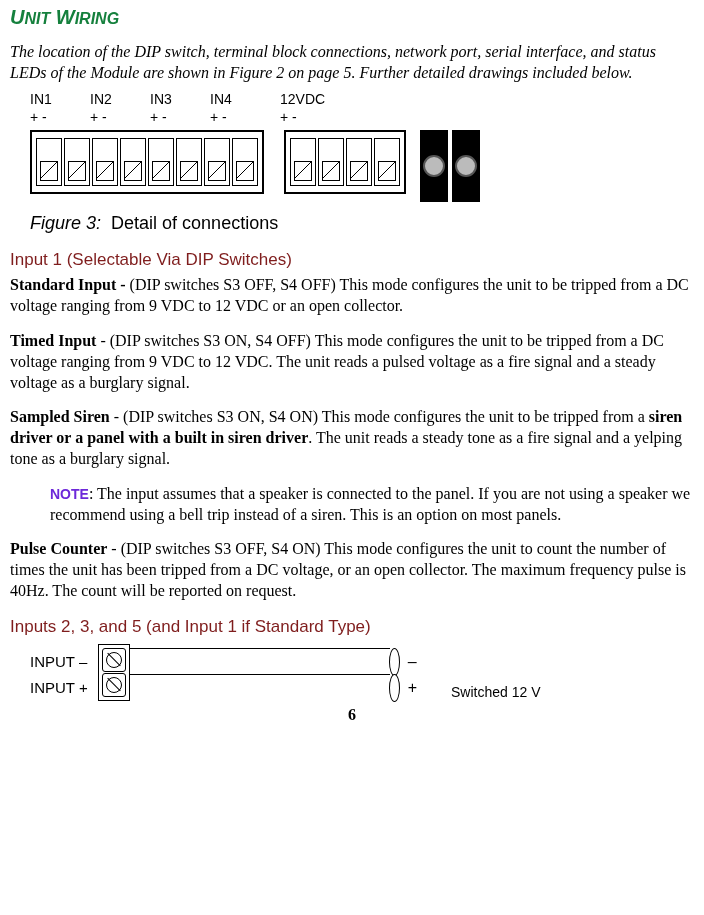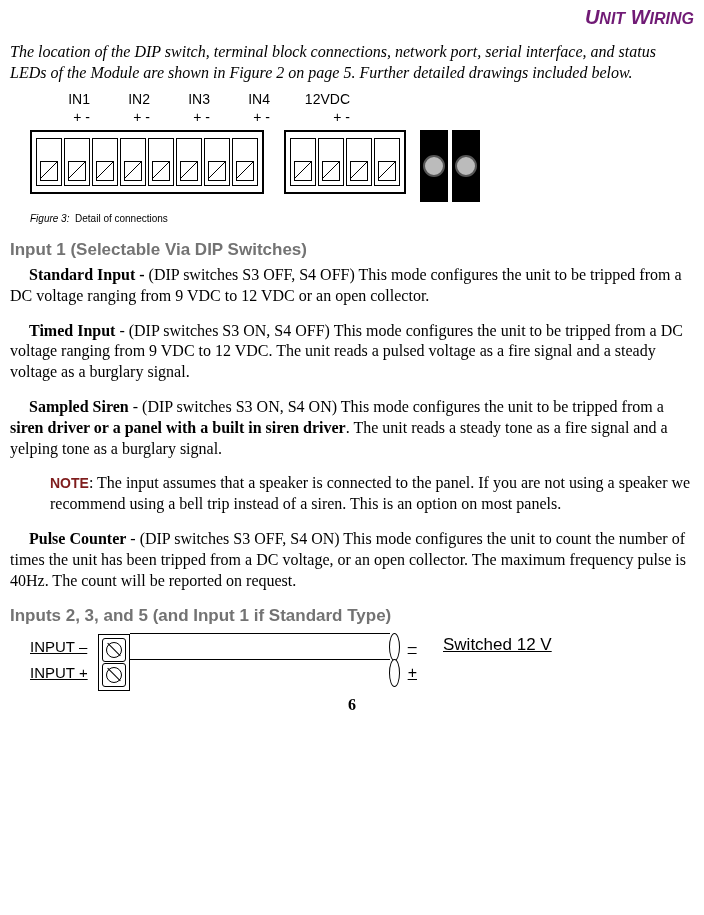--- a/index.html
+++ b/index.html
@@ -8,39 +8,38 @@
     color: #000;
     margin: 0;
     padding: 0 10px;
     width: 684px;
     line-height: 1.3;
   }
   .main-title {
     font-family: Verdana, Arial, sans-serif;
     font-weight: bold;
     font-style: italic;
-    color: #701a75;
+    color: #15803d;
     font-size: 20px;
     margin: 4px 0 12px 0;
     font-variant: small-caps;
-    text-align: right;
   }
   .intro {
     margin: 8px 0 6px 0;
     font-style: italic;
   }
   .figure-block {
     margin: 6px 0 4px 20px;
   }
   .fig-labels {
     font-family: Arial, sans-serif;
     font-size: 14px;
     display: flex;
   }
-  .lbl-col { text-align: right; }
+  .lbl-col { text-align: left; }
   .terminal-row { display: flex; align-items: flex-start; }
   .term-box {
     border: 2px solid #000;
     padding: 6px 4px;
     display: flex;
     gap: 2px;
   }
   .term {
     width: 24px; height: 46px;
     border: 1px solid #000;
@@ -63,56 +62,56 @@
     display:flex;gap:4px;margin-left:14px;
   }
   .power-term{
     width:28px;height:72px;background:#000;display:flex;align-items:center;justify-content:center;
   }
   .power-term .circ{
     width:18px;height:18px;border-radius:50%;background:#bbb;border:2px solid #555;
   }
   .fig-caption{
     font-family: Verdana, Arial, sans-serif;
-    font-size: 10px;
+    font-size: 18px;
     margin: 10px 0 6px 0;
   }
   .sub-heading{
     font-family: Verdana, Arial, sans-serif;
-    font-weight: bold;
-    color: #737373;
+    font-weight: normal;
+    color: #7f1d1d;
     font-size: 17px;
     margin: 14px 0 4px 0;
   }
   .mode-block { margin: 0 0 14px 0; }
-  .mode-title { font-weight: bold; margin-left: 19px; }
+  .mode-title { font-weight: bold; }
   .note-block{
     margin: 0 0 14px 40px;
   }
   .note-label{
     font-family: Verdana, Arial, sans-serif;
-    color: #7f1d1d;
+    color: #6d28d9;
     font-weight: bold;
     font-size: 14px;
   }
   .wiring-diagram{
-    display:flex;align-items:flex-start;margin:6px 0 0 20px;font-family:Arial,sans-serif;font-size:15px;text-decoration:underline;
+    display:flex;align-items:flex-end;margin:6px 0 0 20px;font-family:Arial,sans-serif;font-size:15px;
   }
   .wiring-labels{margin-right:10px;}
   .wiring-labels div{height:26px;line-height:26px;}
   .screw-box{border:1px solid #000;padding:2px;}
   .screw{width:22px;height:22px;border:1px solid #000;border-radius:3px;margin:1px;display:flex;align-items:center;justify-content:center;}
   .screw .inner{width:14px;height:14px;border:1.5px solid #000;border-radius:50%;position:relative;}
   .screw .inner::after{content:"";position:absolute;top:6px;left:-2px;right:-2px;transform:rotate(45deg);border-top:1.5px solid #000;}
   .wire-lines{margin-left:0;}
   .wire-lines div{height:26px;line-height:26px;display:flex;align-items:center;}
   .wire{border-top:1.5px solid #000;width:260px;}
   .wire-end{width:9px;height:9px;border:1.5px solid #000;border-radius:50%;background:#fff;margin-left:-1px;}
   .wire-sign{margin-left:8px;font-size:16px;}
-  .sw12{margin-left:26px;font-size:17px;}
+  .sw12{margin-left:34px;font-size:14px;}
   .page-num{text-align:center;font-weight:bold;font-size:16px;margin-top:4px;}
 </style>
 </head>
 <body>
 
 <div class="main-title">
   U<span style="font-size:16px">NIT</span> W<span style="font-size:16px">IRING</span>
 </div>
 
 <p class="intro">The location of the DIP switch, terminal block connections, network port, serial interface, and status LEDs of the Module are shown in Figure 2 on page 5.  Further detailed drawings included below.</p>

